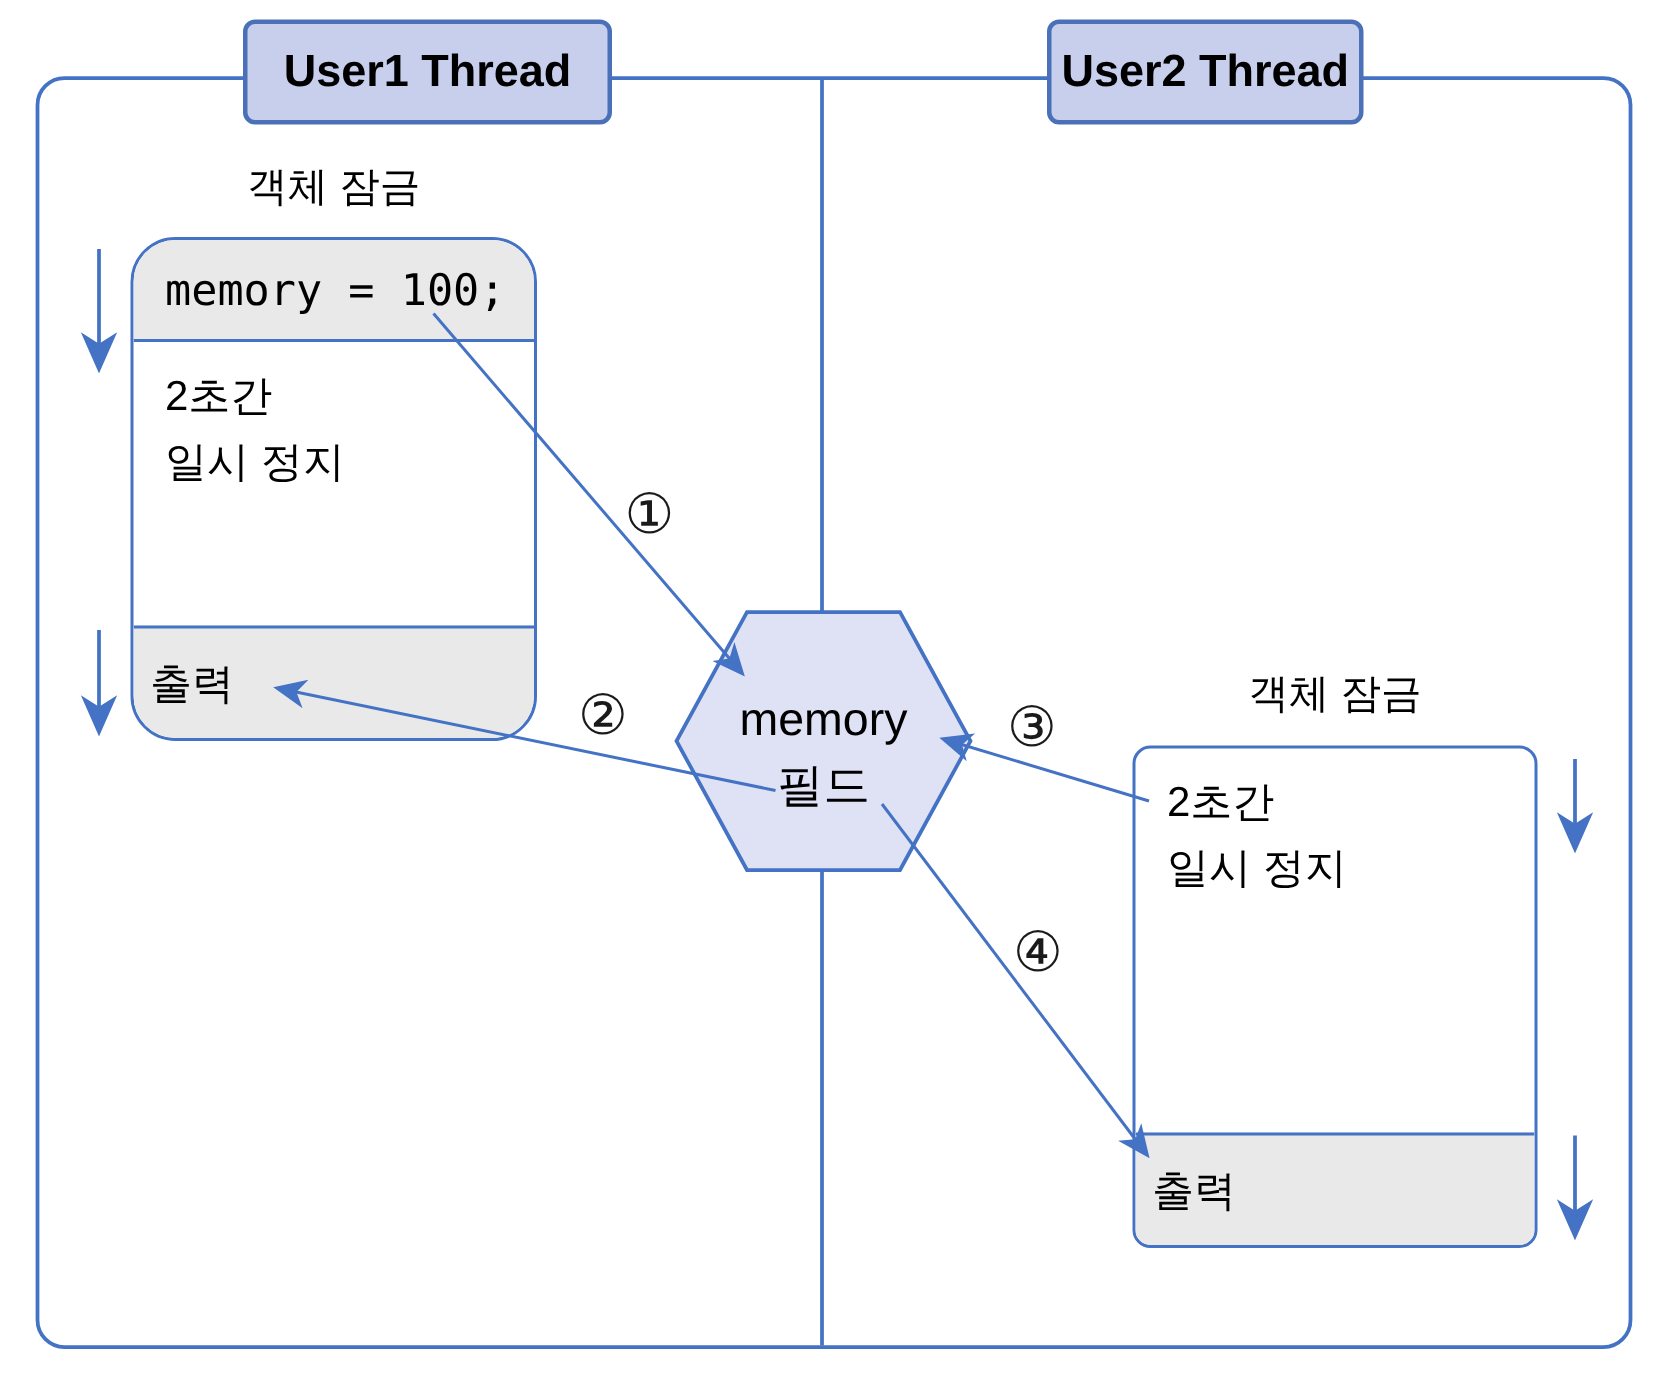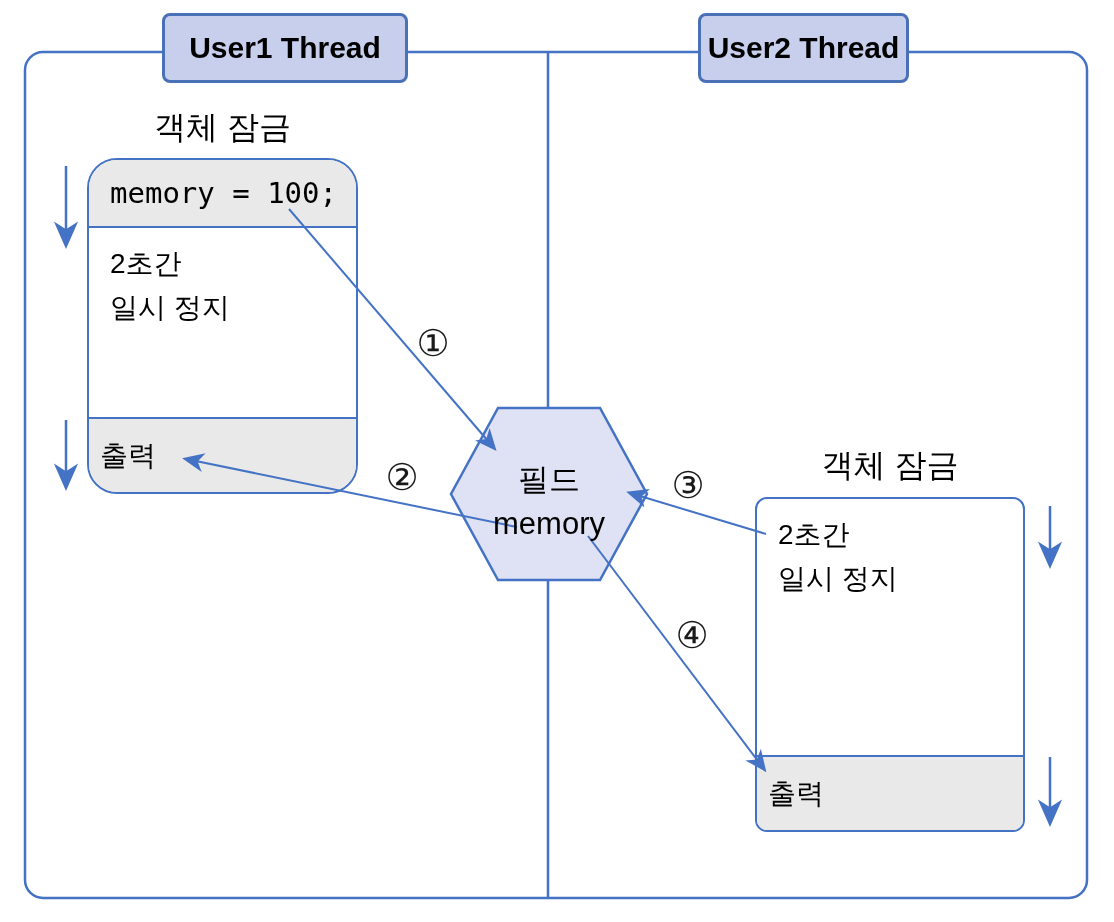--- a/index.html
+++ b/index.html
@@ -58,21 +58,21 @@
   .sec-output {
     flex:0 0 73px; height:73px;
     background:#e9e9e9;
     border-top:2.5px solid #4472c4;
     display:flex; align-items:center;
     padding-left:11px;
     font-size:28px;
   }
 
   
-  .lock-label { position:absolute; font-size:32px; text-align:center; }
+  .lock-label { position:absolute; font-size:27px; text-align:center; }
   .lock-label.left  { left:87px;  top:106px; width:271px; }
   .lock-label.right { left:755px; top:444px; width:270px; }
 
   .hex-label {
     position:absolute; left:449px; top:458px; width:200px;
     text-align:center; font-size:31px; line-height:44px;
   }
   .hex-label span { display:block; }
 
   .class-label {
@@ -148,22 +148,22 @@
     <line x1="766" y1="534" x2="630" y2="493" stroke="#4472c4" stroke-width="2" marker-end="url(#arr)"></line>
     <line x1="588" y1="536" x2="764" y2="769" stroke="#4472c4" stroke-width="2" marker-end="url(#arr)"></line>
 
     <line x1="66" y1="166" x2="66" y2="244" stroke="#4472c4" stroke-width="2.5" marker-end="url(#arr)"></line>
     <line x1="66" y1="420" x2="66" y2="486" stroke="#4472c4" stroke-width="2.5" marker-end="url(#arr)"></line>
     <line x1="1050" y1="506" x2="1050" y2="564" stroke="#4472c4" stroke-width="2.5" marker-end="url(#arr)"></line>
     <line x1="1050" y1="757" x2="1050" y2="822" stroke="#4472c4" stroke-width="2.5" marker-end="url(#arr)"></line>
   </svg>
 
   <div class="hex-label">
+    <span>memory</span>
     <span>필드</span>
-    <span>memory</span>
   </div>
 
   <div class="step-num n1">①</div>
   <div class="step-num n2">②</div>
   <div class="step-num n3">③</div>
   <div class="step-num n4">④</div>
 
 </div>
 
 </body></html>

